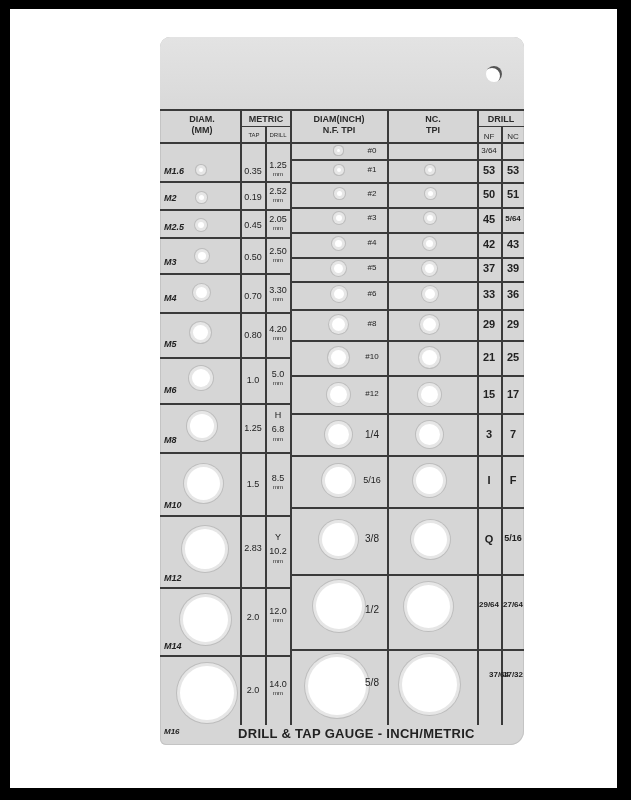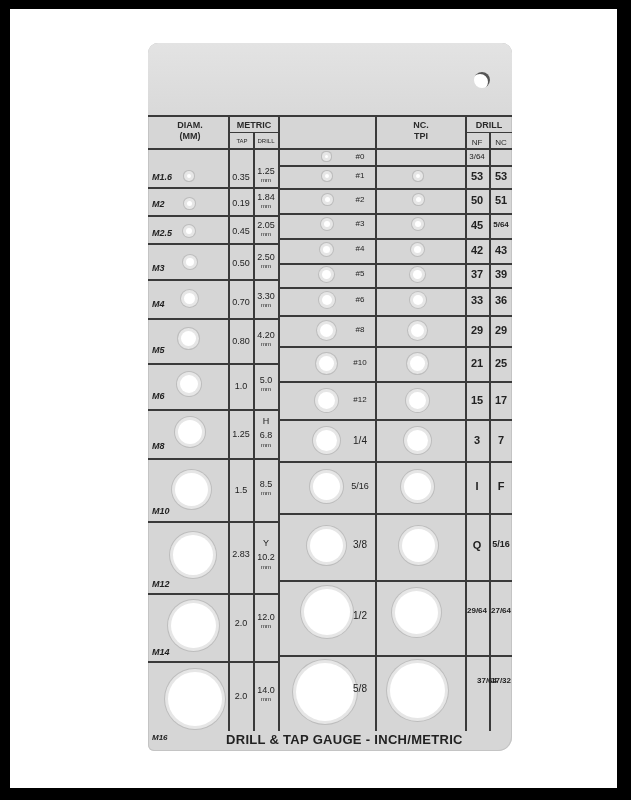--- a/index.html
+++ b/index.html
@@ -1,18 +1,18 @@
 <!DOCTYPE html>
 <html><head>
 <meta charset="utf-8">
 <style>
   html,body{margin:0;padding:0;}
   body{width:631px;height:800px;background:#000;position:relative;overflow:hidden;font-family:"Liberation Sans",sans-serif;}
   .frame{position:absolute;left:10px;top:9px;width:607px;height:779px;background:#fff;}
-  .gauge{position:absolute;left:148px;top:37px;width:364px;height:708px;background:#d6d6d6;border-radius:10px 10px 14px 6px;box-shadow:inset 0 0 0 1px #c4c4c4;margin-top:6px;}
+  .gauge{position:absolute;left:160px;top:37px;width:364px;height:708px;background:#d6d6d6;border-radius:10px 10px 14px 6px;box-shadow:inset 0 0 0 1px #c4c4c4;}
   .topband{position:absolute;left:0;top:0;width:100%;height:72px;background:linear-gradient(#e3e3e3,#d9d9d9);border-radius:10px 10px 0 0;}
   .hang-hole{position:absolute;left:326px;top:29px;width:16px;height:16px;border-radius:50%;background:#fff;box-shadow:inset -2px 2px 0 #555;}
   .hline{position:absolute;height:2px;background:#3a3a3a;}
   .vline{position:absolute;width:2px;background:#3a3a3a;}
   .hdr{position:absolute;font-size:9px;font-weight:bold;color:#2a2a2a;text-align:center;line-height:11px;}
   .sub{position:absolute;font-size:6px;color:#2a2a2a;text-align:center;}
   .lbl{position:absolute;font-size:9px;font-weight:bold;color:#222;font-style:italic;}
   .val{position:absolute;font-size:9px;color:#222;text-align:center;}
   .drill{position:absolute;font-size:9px;color:#222;text-align:center;line-height:9px;}
   .drill small{font-size:6px;display:block;}
@@ -27,20 +27,22 @@
 
 <div class="gauge">
   <div class="topband"></div>
   <div class="hang-hole"></div>
 
   <div class="hdr" style="left:4px;top:77px;width:76px;white-space:pre-line">DIAM.
 (MM)</div>
   <div class="hdr" style="left:82px;top:77px;width:48px">METRIC</div>
   <div class="sub" style="left:82px;top:95px;width:24px">TAP</div>
   <div class="sub" style="left:106px;top:95px;width:24px">DRILL</div>
+  <div class="hdr" style="left:131px;top:77px;width:96px;white-space:pre-line">DIAM(INCH)
+N.F. TPI</div>
   <div class="hdr" style="left:229px;top:77px;width:88px;white-space:pre-line">NC.
 TPI</div>
   <div class="hdr" style="left:318px;top:77px;width:46px">DRILL</div>
   <div class="sub" style="left:318px;top:95px;width:22px;font-size:8px">NF</div>
   <div class="sub" style="left:342px;top:95px;width:22px;font-size:8px">NC</div>
 
   <div class="hline" style="left:0;top:72px;width:364px"></div>
   <div class="hline" style="left:81px;top:89px;width:50px;height:1px"></div>
   <div class="hline" style="left:317px;top:89px;width:47px;height:1px"></div>
   <div class="hline" style="left:0;top:105px;width:364px"></div>
@@ -82,21 +84,21 @@
   <div>
     <div class="lbl" style="left:4px;top:129px">M1.6</div>
     <div class="hole" style="left:39px;top:131px;width:4px;height:4px"></div>
     <div class="val" style="left:81px;top:129px;width:24px">0.35</div>
     <div class="drill" style="left:106px;top:124px;width:24px"><span>1.25</span><small>mm</small></div>
   </div>
   <div>
     <div class="lbl" style="left:4px;top:156px">M2</div>
     <div class="hole" style="left:39px;top:158px;width:5px;height:5px"></div>
     <div class="val" style="left:81px;top:155px;width:24px">0.19</div>
-    <div class="drill" style="left:106px;top:150px;width:24px"><span>1.84</span><small>mm</small></div>
+    <div class="drill" style="left:106px;top:150px;width:24px"><span>2.52</span><small>mm</small></div>
   </div>
   <div>
     <div class="lbl" style="left:4px;top:185px">M2.5</div>
     <div class="hole" style="left:38px;top:185px;width:6px;height:6px"></div>
     <div class="val" style="left:81px;top:183px;width:24px">0.45</div>
     <div class="drill" style="left:106px;top:178px;width:24px"><span>2.05</span><small>mm</small></div>
   </div>
   <div>
     <div class="lbl" style="left:4px;top:220px">M3</div>
     <div class="hole" style="left:38px;top:215px;width:8px;height:8px"></div>

